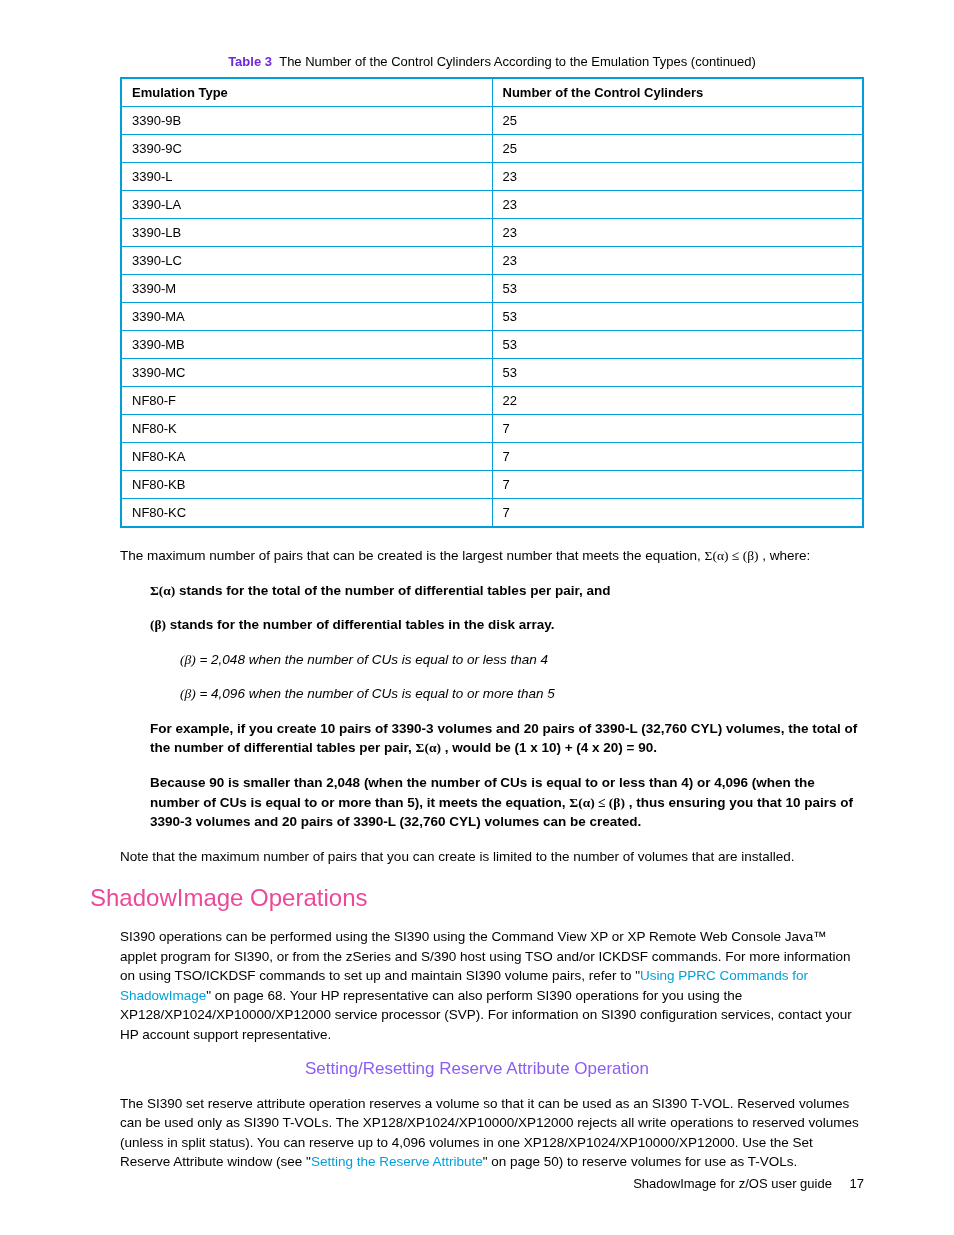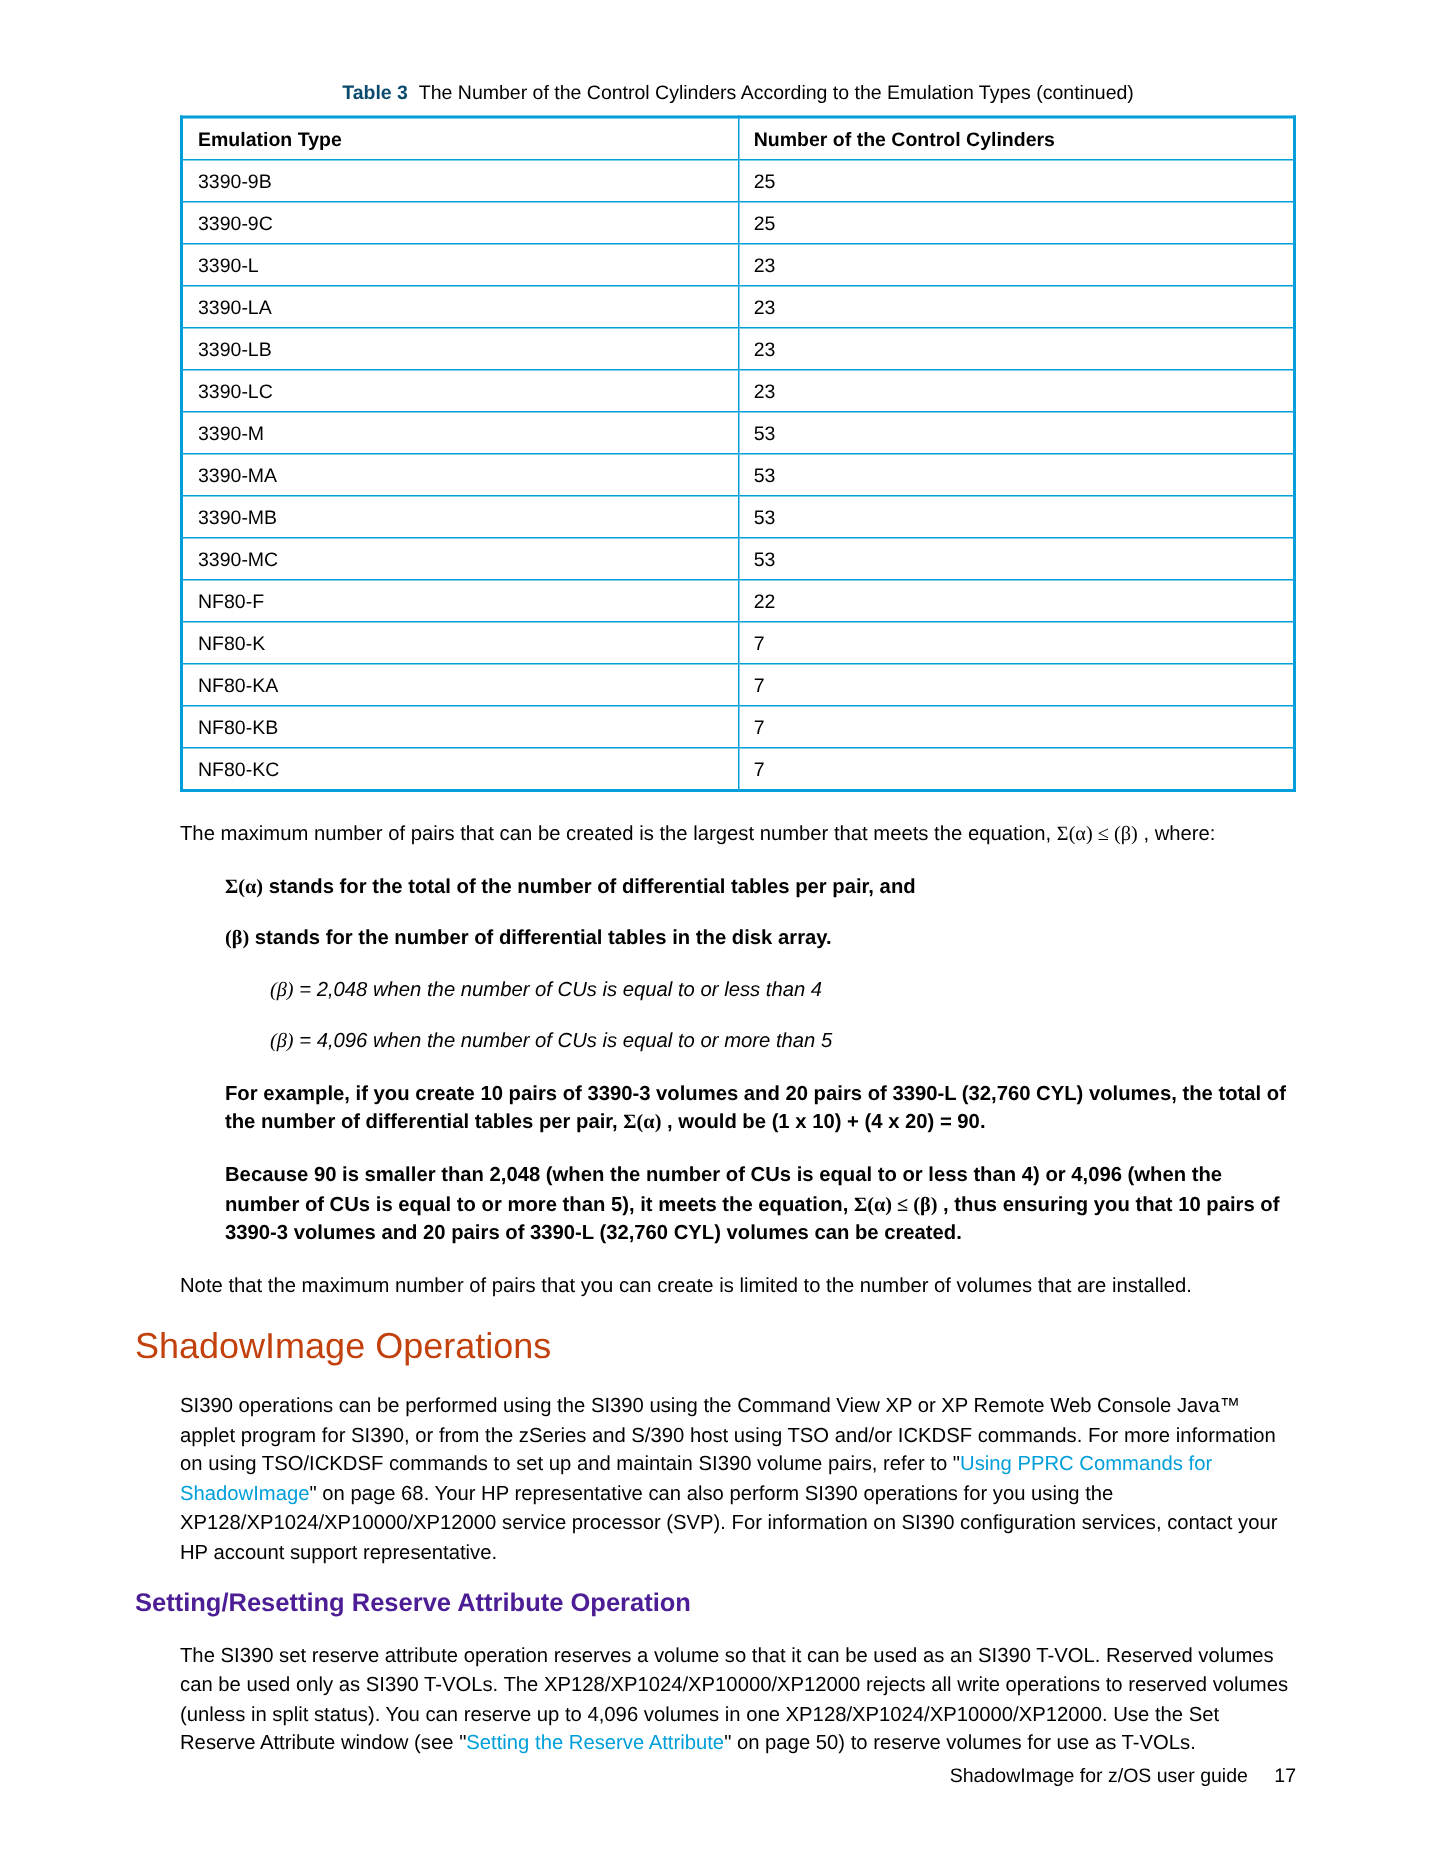--- a/index.html
+++ b/index.html
@@ -10,21 +10,21 @@
     font-family: Arial, Helvetica, sans-serif;
     color: #000;
     padding: 54px 90px 40px 90px;
     position: relative;
   }
   .table-caption {
     text-align: center;
     font-size: 13px;
     margin-bottom: 8px;
   }
-  .table-caption .tlabel { color: #0c4a6e; font-weight: bold; }
+  .table-caption .tlabel { color: #6d28d9; font-weight: bold; }
   table.ctl {
     width: 100%;
     border-collapse: collapse;
     border: 2px solid #009fda;
     font-size: 13px;
     margin-bottom: 18px;
     padding-left: 43px;
   }
   table.ctl th, table.ctl td {
     border: 1px solid #009fda;
@@ -32,32 +32,33 @@
     text-align: left;
     font-weight: normal;
   }
   table.ctl th { font-weight: bold; }
   table.ctl th:first-child, table.ctl td:first-child { width: 50%; }
   .body-text { font-size: 13.5px; line-height: 1.45; margin: 15px 0 8px 0; }
   .indent1 { margin-left: 30px; font-weight: bold; }
   .indent2 { margin-left: 60px; font-style: italic; }
   .symbol { font-family: "Times New Roman", serif; }
   h2.section {
-    color: #c2410c;
+    color: #ec4899;
     font-weight: normal;
     font-size: 24px;
     margin: 18px 0 10px 0;
     margin-left: -30px;
   }
   h3.subsection {
-    color: #4c1d95;
-    font-weight: bold;
+    color: #8b5cf6;
+    font-weight: normal;
     font-size: 17px;
     margin: 14px 0 8px 0;
     margin-left: -30px;
+    text-align: center;
   }
   .content-block { margin-left: 30px; }
   .link { color: #009fda; }
   .footer {
     position: absolute;
     bottom: 44px;
     right: 90px;
     font-size: 13px;
   }
   .footer .pg { margin-left: 14px; }

